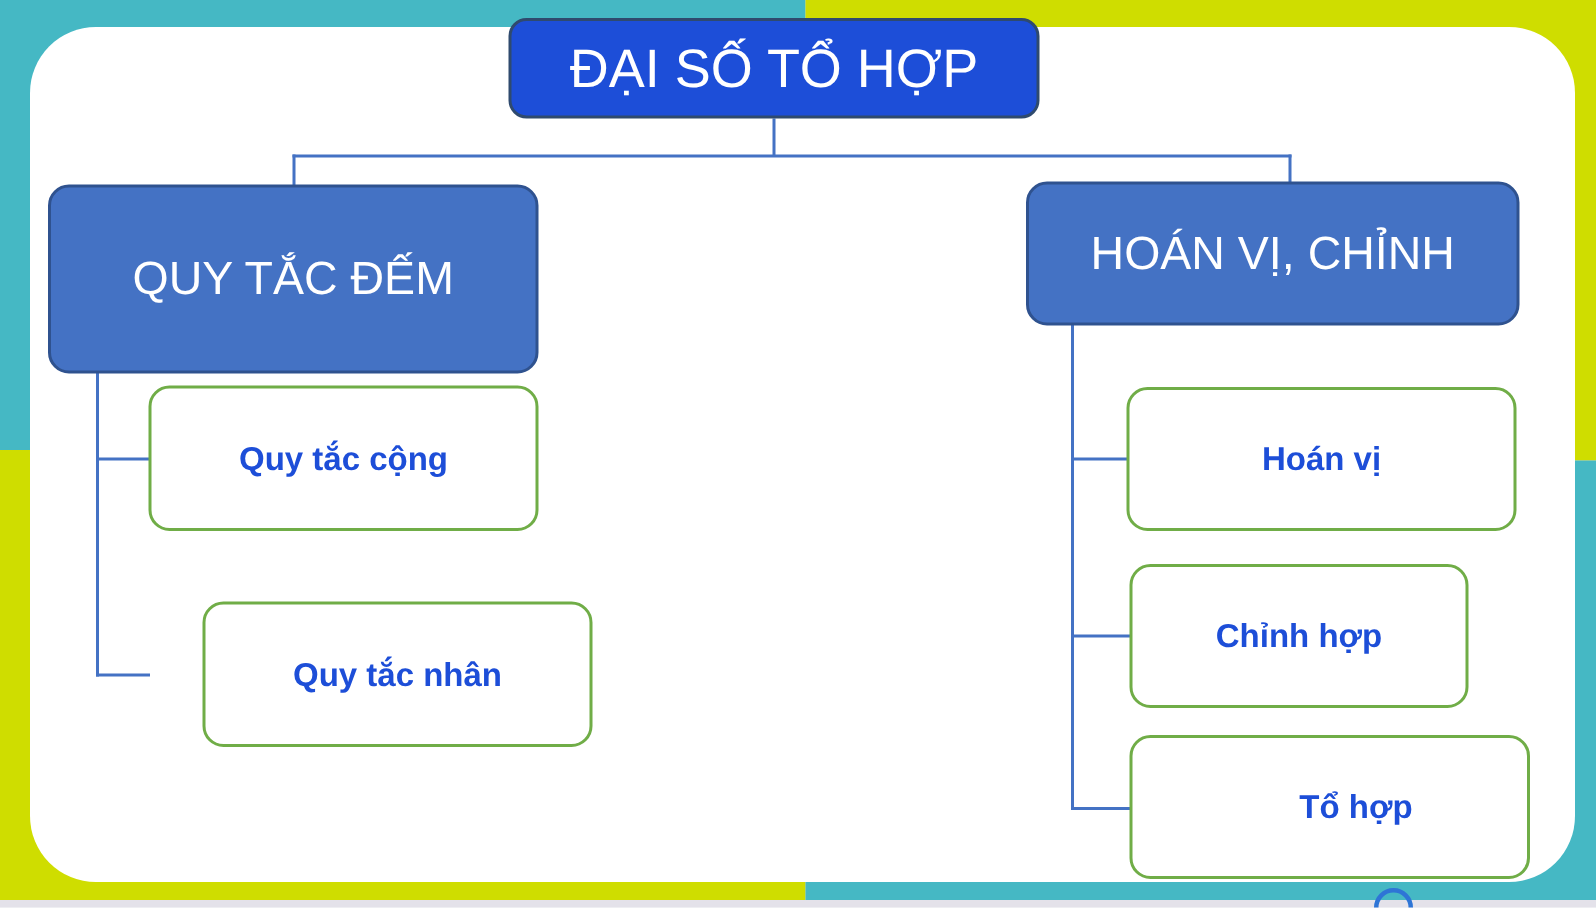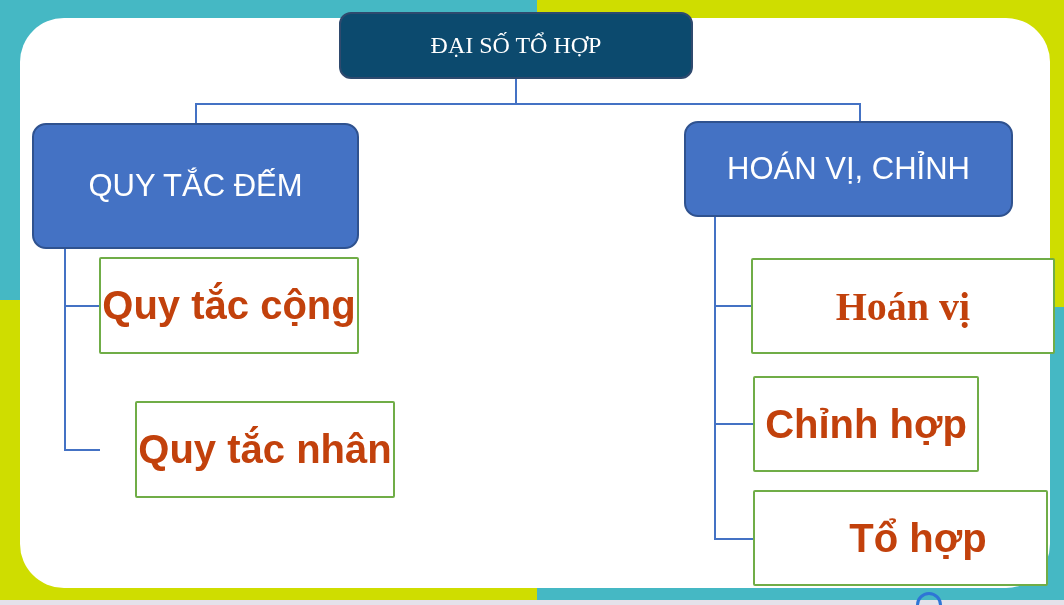--- a/index.html
+++ b/index.html
@@ -6,23 +6,23 @@
   body { width:1064px; height:605px; position:relative; overflow:hidden; background:#e6e6ea; font-family:"Liberation Sans", sans-serif; }
   .bg { position:absolute; }
   .bg-tl { left:0; top:0; width:537px; height:300px; background:#45b8c4; }
   .bg-tr { left:537px; top:0; width:527px; height:307px; background:#cfdd00; }
   .bg-bl { left:0; top:300px; width:537px; height:300px; background:#cfdd00; }
   .bg-br { left:537px; top:307px; width:527px; height:293px; background:#45b8c4; }
   .bottom-bar { position:absolute; left:0; top:600px; width:1064px; height:5px; background:#e4e2ea; }
   .panel { position:absolute; left:20px; top:18px; width:1030px; height:570px; background:#ffffff; border-radius:44px; }
   .line { position:absolute; background:#4472c4; }
   .box { position:absolute; box-sizing:border-box; display:flex; align-items:center; justify-content:center; text-align:center; }
-  .root { left:339px; top:12px; width:354px; height:67px; background:#0c4a6e; border:2px solid #2f4a6e; border-radius:12px; color:#ffffff; font-size:24px;font-family:Liberation Serif, serif; }
+  .root { left:339px; top:12px; width:354px; height:67px; background:#1d4ed8; border:2px solid #2f4a6e; border-radius:12px; color:#ffffff; font-size:36px; }
   .cat { background:#4472c4; border:2px solid #2f528f; border-radius:14px; color:#ffffff; font-size:31px; line-height:38px; }
-  .leaf { background:#ffffff; border:2px solid #70ad47; border-radius:2px; color:#c2410c; font-size:40px; font-weight:bold; }
+  .leaf { background:#ffffff; border:2px solid #70ad47; border-radius:14px; color:#1d4ed8; font-size:22px; font-weight:bold; }
   .deco-circle { position:absolute; left:916px; top:592px; width:26px; height:26px; border:3px solid #2e75d6; border-radius:50%; box-sizing:border-box; }
 </style>
 </head>
 <body>
 
 <div class="bg bg-tl"></div>
 <div class="bg bg-tr"></div>
 <div class="bg bg-bl"></div>
 <div class="bg bg-br"></div>
 <div class="bottom-bar"></div>
@@ -54,21 +54,21 @@
 <div class="box leaf" style="left:99px; top:257px; width:260px; height:97px;">
   <span>Quy tắc cộng</span>
 </div>
 <div class="box leaf" style="left:99px; top:401px; width:260px; height:97px;margin-left:36px;">
   <span>Quy tắc nhân</span>
 </div>
 
 <div class="box cat" style="left:684px; top:121px; width:329px; height:96px; flex-direction:column;">
   <span>HOÁN VỊ, CHỈNH</span>
 </div>
-<div class="box leaf" style="left:751px; top:258px; width:304px; height:96px;font-family:Liberation Serif, serif;">
+<div class="box leaf" style="left:751px; top:258px; width:260px; height:96px;">
   <span>Hoán vị</span>
 </div>
 <div class="box leaf" style="left:753px; top:376px; width:226px; height:96px;">
   <span>Chỉnh hợp</span>
 </div>
-<div class="box leaf" style="left:753px; top:490px; width:295px; height:96px;padding-left:35px;">
+<div class="box leaf" style="left:753px; top:490px; width:267px; height:96px;padding-left:35px;">
   <span>Tổ hợp</span>
 </div>
 
 </body></html>

